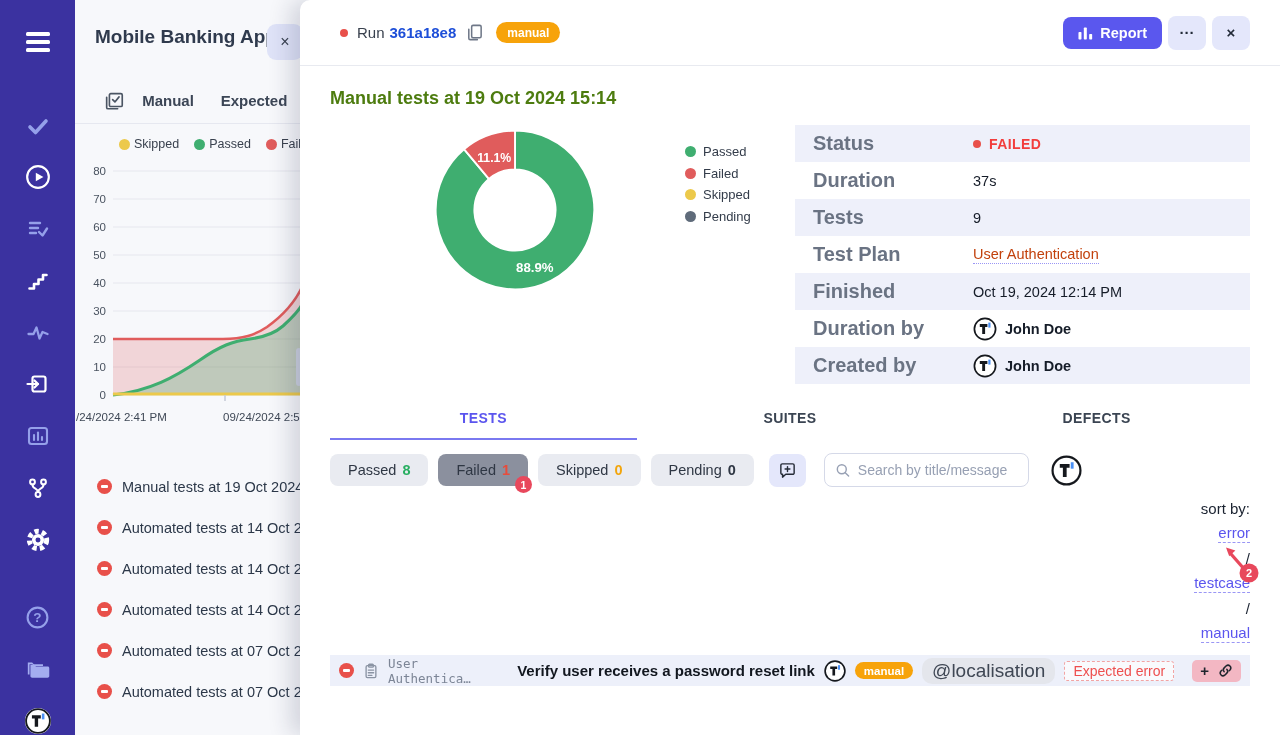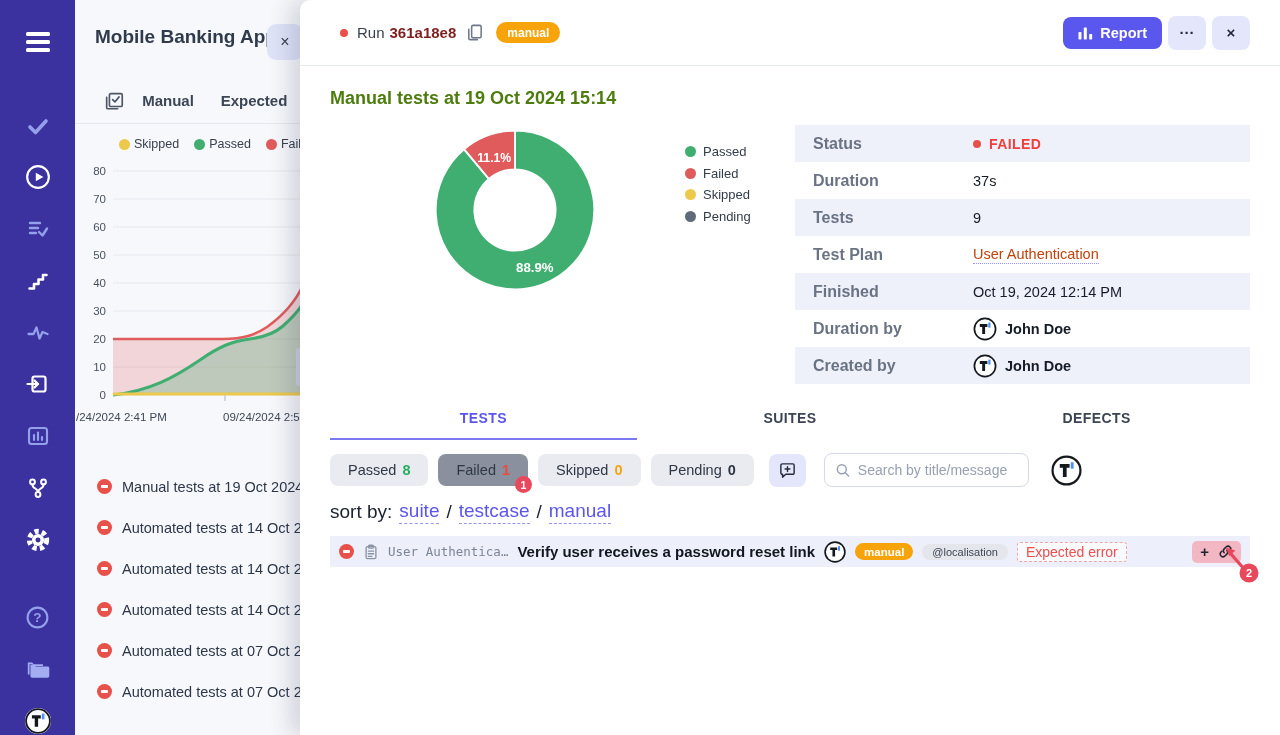--- a/index.html
+++ b/index.html
@@ -35,40 +35,40 @@
   .minus-ico { flex:0 0 15px; width:15px; height:15px; border-radius:50%; background:#e8504a; position:relative; }
   .minus-ico::after { content:""; position:absolute; left:4px; top:6.4px; width:7px; height:2.2px; background:#fff; border-radius:1px; }
   .panel-scrollbar { position:absolute; right:1px; top:348px; width:6px; height:38px; border-radius:3px; background:#ccd1df; }
 
   
   .main { position:absolute; left:300px; right:0; top:0; bottom:0; background:#fff; z-index:5;
     border-top-left-radius:10px; box-shadow:-10px 0 22px rgba(25,28,70,.16); }
   .main-head { height:66px; display:flex; align-items:center; padding:0 30px 0 40px; border-bottom:1px solid #e8eaf0; }
   .red-dot { width:8px; height:8px; border-radius:50%; background:#e8504a; }
   .run-label { margin-left:9px; font-size:15px; color:#39414e; }
-  .run-id { margin-left:5px; font-size:15px; font-weight:bold; color:#7f1d1d; }
+  .run-id { margin-left:5px; font-size:15px; font-weight:bold; color:#1d4ed8; }
   .copy-btn { margin-left:9px; cursor:pointer; display:flex; }
   .badge-manual { background:#f7a30a; color:#fff; font-size:12px; font-weight:bold; border-radius:11px; padding:3.5px 11px; }
   .head-badge { margin-left:12px; }
   .head-right { margin-left:auto; display:flex; align-items:center; gap:6px; }
   .report-btn { display:flex; align-items:center; gap:7px; background:#5a57ee; color:#fff; font-size:14.5px; font-weight:bold;
     border:none; border-radius:8px; padding:8px 15px; cursor:pointer; }
   .sq-btn { width:38px; height:34px; background:#e4e7fb; border:none; border-radius:8px; font-size:15px; font-weight:bold;
     color:#232b38; cursor:pointer; display:flex; align-items:center; justify-content:center; }
 
   .page-title { margin:22px 0 0 30px; font-size:18px; font-weight:bold; color:#4d7c0f; }
 
   .overview { display:flex; margin-top:16px; padding:0 30px; align-items:flex-start; }
   .donut-zone { width:300px; padding-left:100px; }
   .legend-zone { width:165px; padding-left:55px; padding-top:16px; }
   .legend-item { display:flex; align-items:center; gap:7px; font-size:13px; color:#333c4a; line-height:21.5px; }
   .table-zone { flex:1; }
   .sum-row { display:flex; align-items:center; height:37px; }
   .sum-row:nth-child(odd) { background:#eef0fa; }
-  .sum-label { width:178px; padding-left:18px; font-size:16px; font-weight:bold; color:#6a7383; }
+  .sum-label { width:178px; padding-left:18px; font-size:20px; font-weight:bold; color:#6a7383; }
   .sum-value { font-size:14.5px; color:#151c28; display:flex; align-items:center; gap:8px; }
   .failed-text { color:#f23d3d; font-weight:bold; letter-spacing:.4px; font-size:14px; }
   .plan-link { color:#c2410c; border-bottom:1px dotted #9a96f5; padding-bottom:1px; cursor:pointer; }
   .user-name { font-weight:bold; }
 
   .tavatar { display:inline-flex; }
 
   .tabs-row { display:flex; margin:26px 30px 0 30px; }
   .tab { flex:1; text-align:center; font-size:14px; font-weight:bold; letter-spacing:.4px; color:#3a4452;
     padding-bottom:12px; cursor:pointer; }
@@ -85,29 +85,29 @@
   .num-badge.on-btn { right:-4px; bottom:-7px; }
   .comment-btn { width:37px; height:33px; background:#e4e7fb; border:none; border-radius:8px; cursor:pointer;
     display:flex; align-items:center; justify-content:center; margin-left:5px; }
   .search-box { display:flex; align-items:center; gap:7px; width:205px; height:34px; border:1px solid #d5d9e8;
     border-radius:8px; background:#fff; padding:0 10px; margin-left:8px; }
   .search-box input { border:none; outline:none; width:160px; font-size:14px; color:#2f3744; background:transparent;
     font-family:"Liberation Sans", sans-serif; }
   .search-box input::placeholder { color:#97a0b3; }
   .toolbar-avatar { margin-left:12px; cursor:pointer; }
 
-  .sort-row { margin:13px 30px 0 30px; font-size:19px; color:#1a2230; display:flex; gap:7px; align-items:center; }
+  .sort-row { margin:13px 30px 0 30px; font-size:15px; color:#1a2230; display:flex; gap:7px; align-items:flex-end;flex-direction:column; }
   .sort-link { color:#5b55ee; border-bottom:1px dashed #9a96f5; padding-bottom:1px; cursor:pointer; }
 
   .test-row { margin:12px 30px 0 30px; height:31px; background:#edf0fa; display:flex; align-items:center;
     gap:9px; padding:0 9px; position:relative; }
   .suite-name { font-family:"DejaVu Sans Mono", monospace; font-size:12.5px; color:#7c8596; }
   .test-title { font-size:15px; font-weight:bold; color:#12171f; white-space:nowrap; }
   .row-badge { font-size:11.5px; padding:2.5px 9px; }
-  .tag-pill { background:#e4e6ec; border-radius:10px; padding:2px 10px; font-size:11px; color:#3f4754; }
+  .tag-pill { background:#e4e6ec; border-radius:10px; padding:2px 10px; font-size:19px; color:#3f4754; }
   .err-pill { color:#ee4f4f; font-size:14px; border:1.5px dashed #f2a4a4; border-radius:3px; padding:1px 8px;
     background:rgba(255,255,255,.65); white-space:nowrap; }
   .row-spacer { flex:1; }
   .row-actions { background:#f3b7c3; border-radius:5px; height:22px; display:flex; align-items:center; gap:9px;
     padding:0 8px; cursor:pointer; }
   .plus-lbl { font-size:15px; font-weight:bold; color:#20252e; line-height:1; }
   .annot { position:absolute; right:10px; top:536px; width:70px; height:50px; z-index:10; pointer-events:none; }
 </style>
 </head>
 <body>
@@ -457,21 +457,21 @@
         <svg width="31" height="31" viewBox="0 0 24 24">
           <circle cx="12" cy="12" r="10.8" fill="#fff" stroke="#15181d" stroke-width="1.7"></circle>
           <path d="M6.8 7 h7.6 v2.9 h-2.3 v7.1 h-2.9 V9.9 H6.8 z" fill="#15181d"></path>
           <rect x="15.3" y="5.6" width="2.2" height="5" fill="#4a90f5"></rect>
         </svg>
       </span>
   </div>
 
   <div class="sort-row">
     <span>sort by:</span>
-    <a class="sort-link">suite</a>
+    <a class="sort-link">error</a>
     <span>/</span>
     <a class="sort-link">testcase</a>
     <span>/</span>
     <a class="sort-link">manual</a>
   </div>
 
   <div class="test-row">
     <span class="minus-ico"></span>
     <svg width="16" height="16" viewBox="0 0 18 18" fill="none" stroke="#8a93a3" stroke-width="1.5" stroke-linecap="round">
         <rect x="3.5" y="3" width="11" height="13.5" rx="1.5"></rect>

